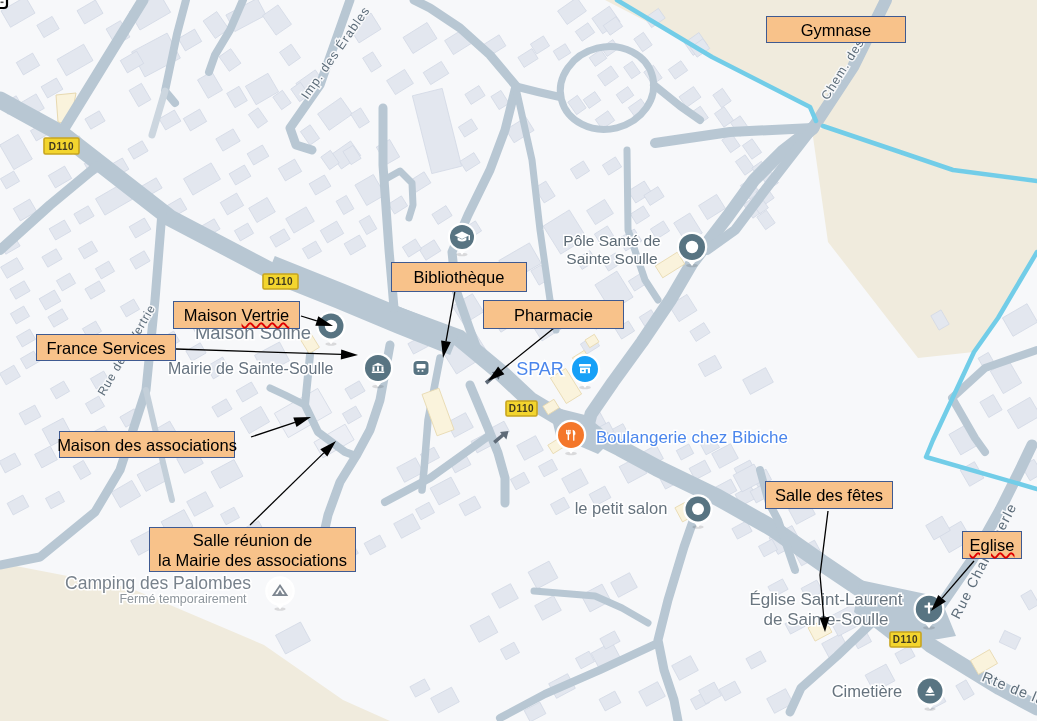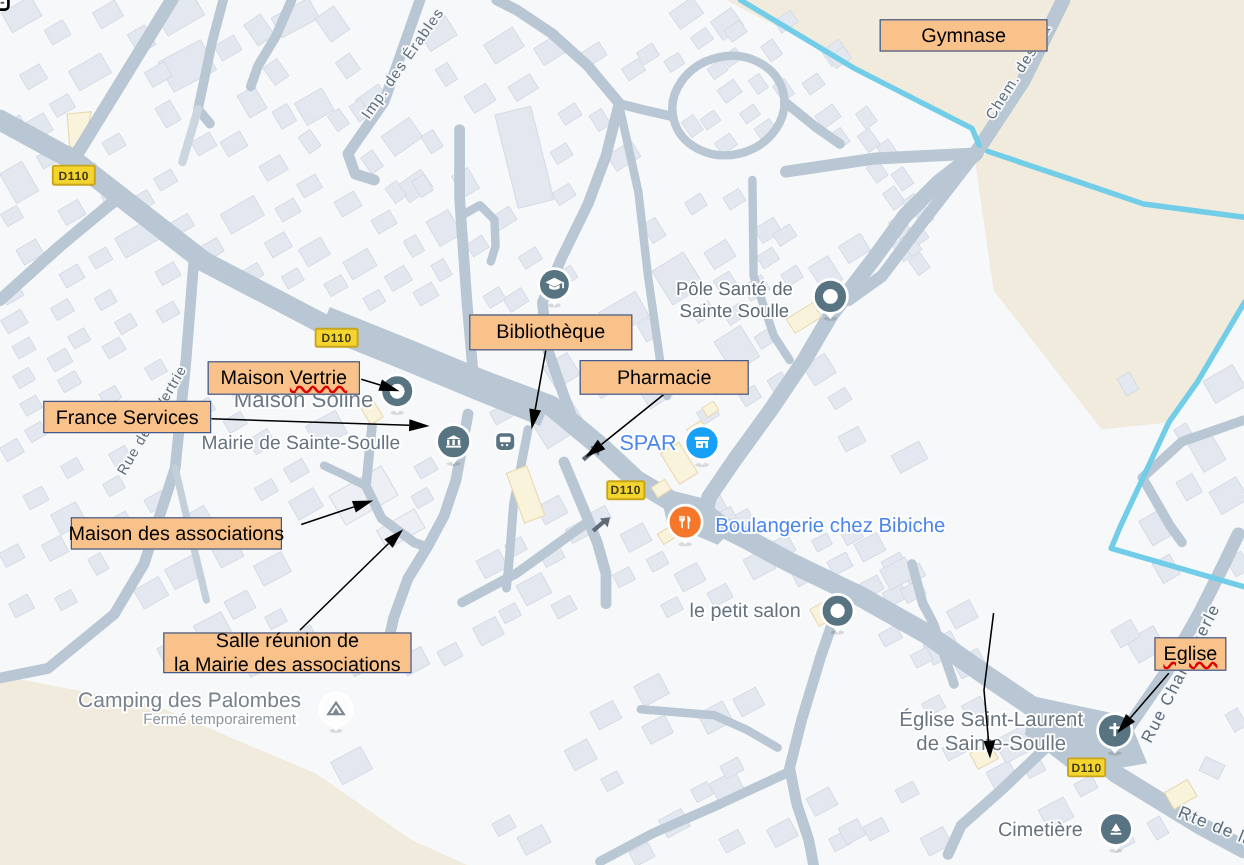--- a/index.html
+++ b/index.html
@@ -602,21 +602,21 @@
 <line x1="250" y1="525" x2="323.8" y2="452.9" stroke="#000" stroke-width="1.3"></line>
       <polygon points="336,441 320.3,449.3 327.3,456.5" fill="#000"></polygon>
 
 <polyline points="828,511 820,575 824,620" fill="none" stroke="#000" stroke-width="1.3"></polyline>
 <polygon points="825,632 819.6,617.5 829.4,616.9" fill="#000"></polygon>
 
 <line x1="974" y1="561" x2="942.1" y2="598.1" stroke="#000" stroke-width="1.3"></line>
       <polygon points="931,611 945.9,601.4 938.3,594.9" fill="#000"></polygon>
 </svg>
 
-<div class="lbl" style="left:733px;top:16px;width:140px;height:27px">
+<div class="lbl" style="left:766px;top:16px;width:140px;height:27px">
       <div>Gymnase</div>
     </div>
 
 <div class="lbl" style="left:391px;top:262px;width:136px;height:30px">
       <div>Bibliothèque</div>
     </div>
 
 <div class="lbl" style="left:173px;top:301px;width:127px;height:28px">
       <div>Maison <span class="wv">Vertrie</span></div>
     </div>
@@ -626,21 +626,24 @@
     </div>
 
 <div class="lbl" style="left:36px;top:334px;width:140px;height:27px">
       <div>France Services</div>
     </div>
 
 <div class="lbl" style="left:59px;top:431px;width:176px;height:27px">
       <div>Maison des associations</div>
     </div>
 
-<div class="lbl" style="left:136px;top:527px;width:207px;height:34px">
+<div class="lbl" style="left:149px;top:527px;width:207px;height:45px">
       <div>Salle réunion de</div>
       <div>la Mairie des associations</div>
     </div>
 
+<div class="lbl" style="left:765px;top:481px;width:128px;height:28px">
+      <div>Salle des fêtes</div>
+    </div>
 
 <div class="lbl" style="left:962px;top:531px;width:60px;height:28px">
       <div><span class="wv">Eglise</span></div>
     </div>
 </div>
 </body></html>

